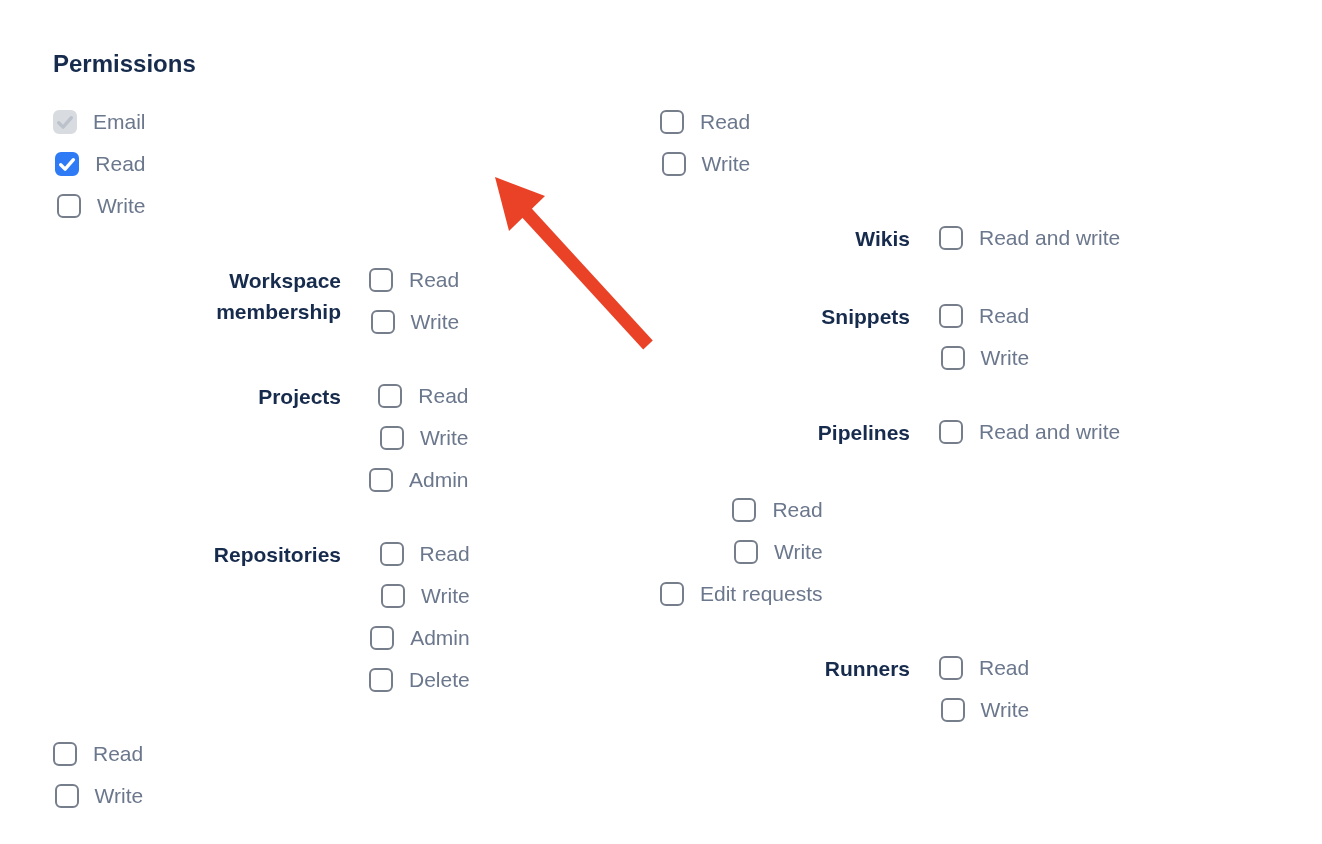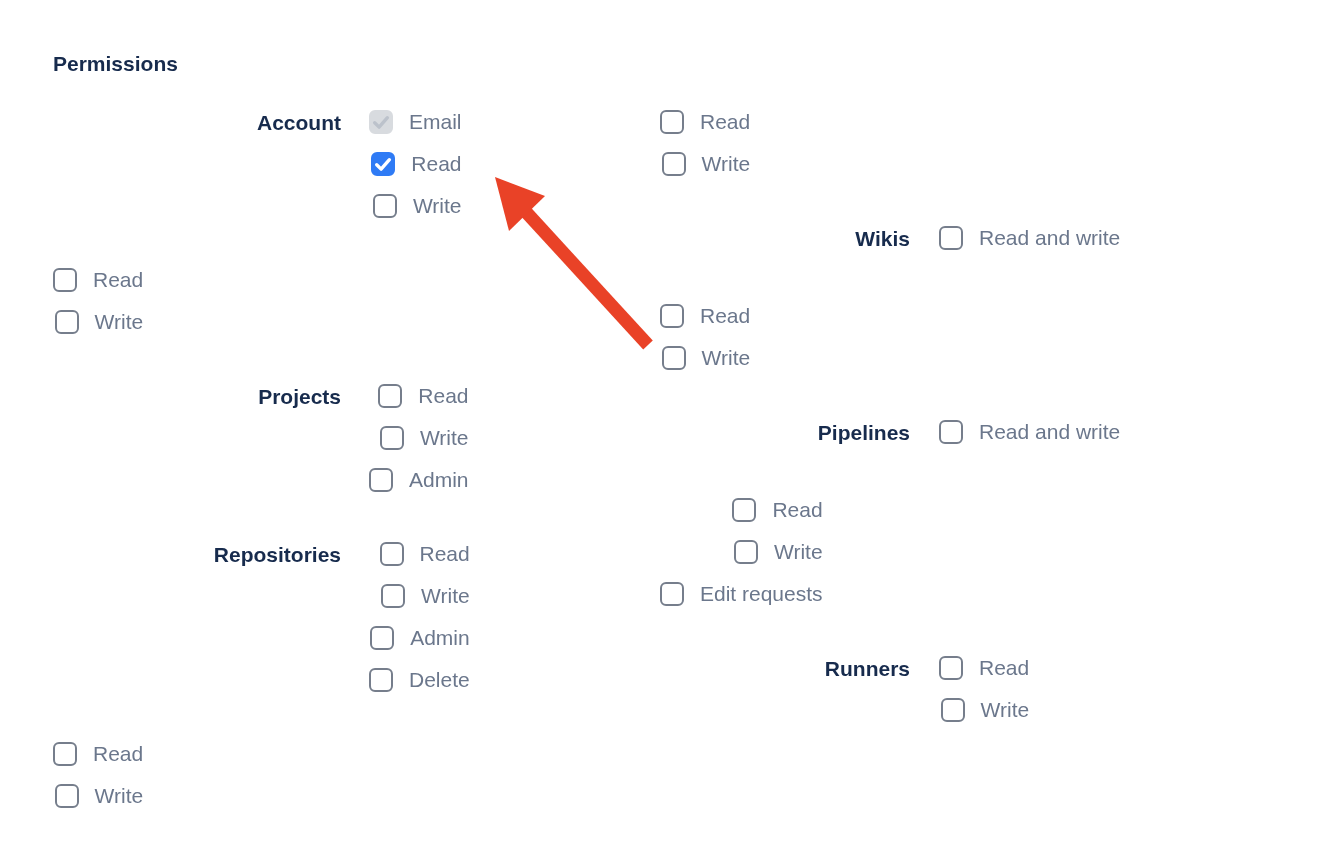--- a/index.html
+++ b/index.html
@@ -14,21 +14,21 @@
   *{box-sizing:border-box;}
   html,body{margin:0;padding:0;}
   body{
     width:1322px;height:844px;overflow:hidden;background:#ffffff;
     font-family:"Liberation Sans", sans-serif;
     position:relative;
   }
   .page{padding:50px 0 0 53px;}
   .title{
     margin:0 16px 32px 0;
-    font-size:21px;line-height:28px;font-weight:700;color:var(--navy);
+    font-size:24px;line-height:28px;font-weight:700;color:var(--navy);
   }
   .columns{display:flex;align-items:flex-start;}
   .col{display:flex;flex-direction:column;}
   .col-left{width:607px;flex:0 0 607px;}
   .col-right{width:662px;flex:0 0 662px;}
   .group{display:flex;align-items:flex-start;margin-bottom:50px;}
   .group-label{
     font-size:21px;font-weight:700;color:var(--navy);
     line-height:31px;text-align:right;margin-top:-3px;
   }
@@ -51,21 +51,20 @@
   }
 </style>
 </head>
 <body>
 
 <div class="page">
   <h2 class="title">Permissions</h2>
   <div class="columns">
     <div class="col col-left" id="col-0">
         <div class="group">
-          <div class="group-label">Account</div>
           <div class="options">
             <label class="option disabled">
               <span class="checkbox checked-disabled" role="checkbox" aria-checked="true">
                 <svg viewBox="0 0 24 24" aria-hidden="true">
                   <path d="M5.7 12.8 L10.1 17.1 L18.4 7.7" fill="none" stroke="#BCC2CB" stroke-width="3.4" stroke-linecap="round" stroke-linejoin="round"></path>
                 </svg>
               </span>
               <span class="option-label">Email</span>
             </label>
             <label class="option">
@@ -76,20 +75,21 @@
               </span>
               <span class="option-label">Read</span>
             </label>
             <label class="option">
               <span class="checkbox unchecked" role="checkbox" aria-checked="false"></span>
               <span class="option-label">Write</span>
             </label>
           </div>
         </div>
         <div class="group">
+          <div class="group-label">Workspace membership</div>
           <div class="options">
             <label class="option">
               <span class="checkbox unchecked" role="checkbox" aria-checked="false"></span>
               <span class="option-label">Read</span>
             </label>
             <label class="option">
               <span class="checkbox unchecked" role="checkbox" aria-checked="false"></span>
               <span class="option-label">Write</span>
             </label>
           </div>
@@ -161,20 +161,21 @@
         <div class="group">
           <div class="group-label">Wikis</div>
           <div class="options">
             <label class="option">
               <span class="checkbox unchecked" role="checkbox" aria-checked="false"></span>
               <span class="option-label">Read and write</span>
             </label>
           </div>
         </div>
         <div class="group">
+          <div class="group-label">Snippets</div>
           <div class="options">
             <label class="option">
               <span class="checkbox unchecked" role="checkbox" aria-checked="false"></span>
               <span class="option-label">Read</span>
             </label>
             <label class="option">
               <span class="checkbox unchecked" role="checkbox" aria-checked="false"></span>
               <span class="option-label">Write</span>
             </label>
           </div>

